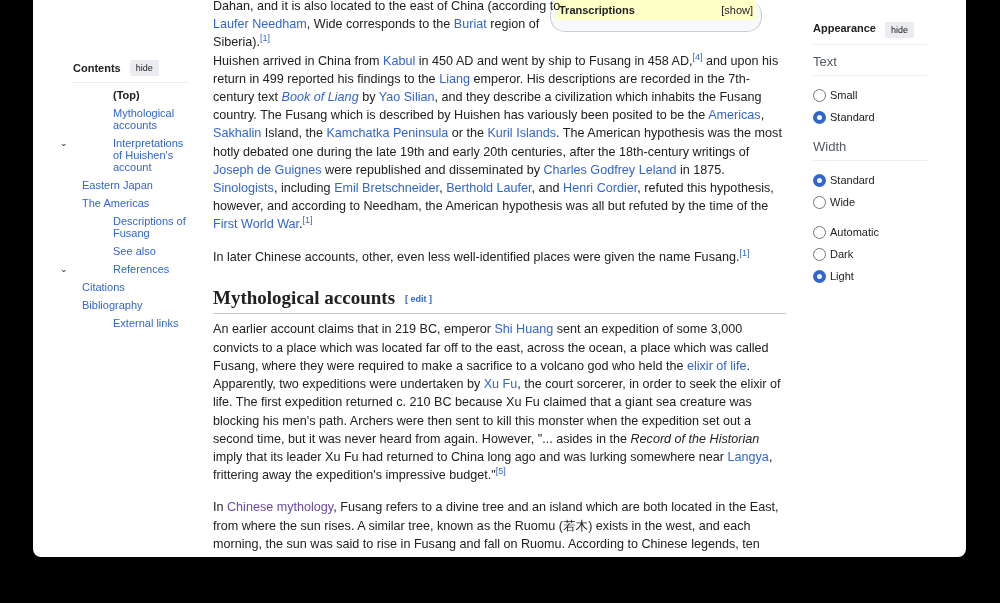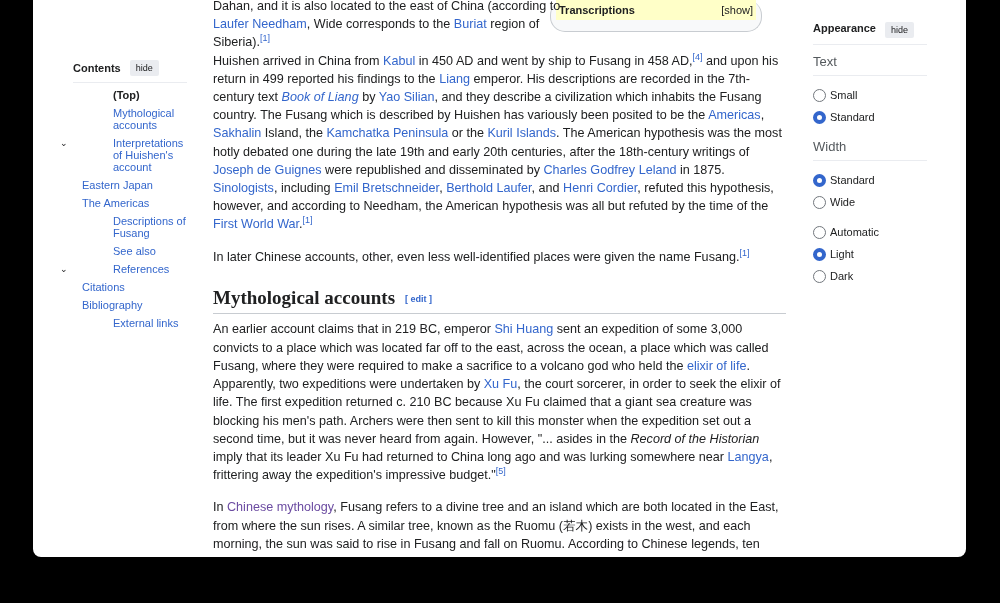--- a/index.html
+++ b/index.html
@@ -134,22 +134,22 @@
           <span>Wide</span>
         </div>
     </div>
 
     <div class="group">
       <div class="radio-row">
           <span class="radio"></span>
           <span>Automatic</span>
         </div>
       <div class="radio-row">
+          <span class="radio"></span>
+          <span>Dark</span>
+        </div>
+      <div class="radio-row">
           <span class="radio on"></span>
           <span>Light</span>
-        </div>
-      <div class="radio-row">
-          <span class="radio"></span>
-          <span>Dark</span>
         </div>
     </div>
   </aside>
 </div>
 
 </body></html>

